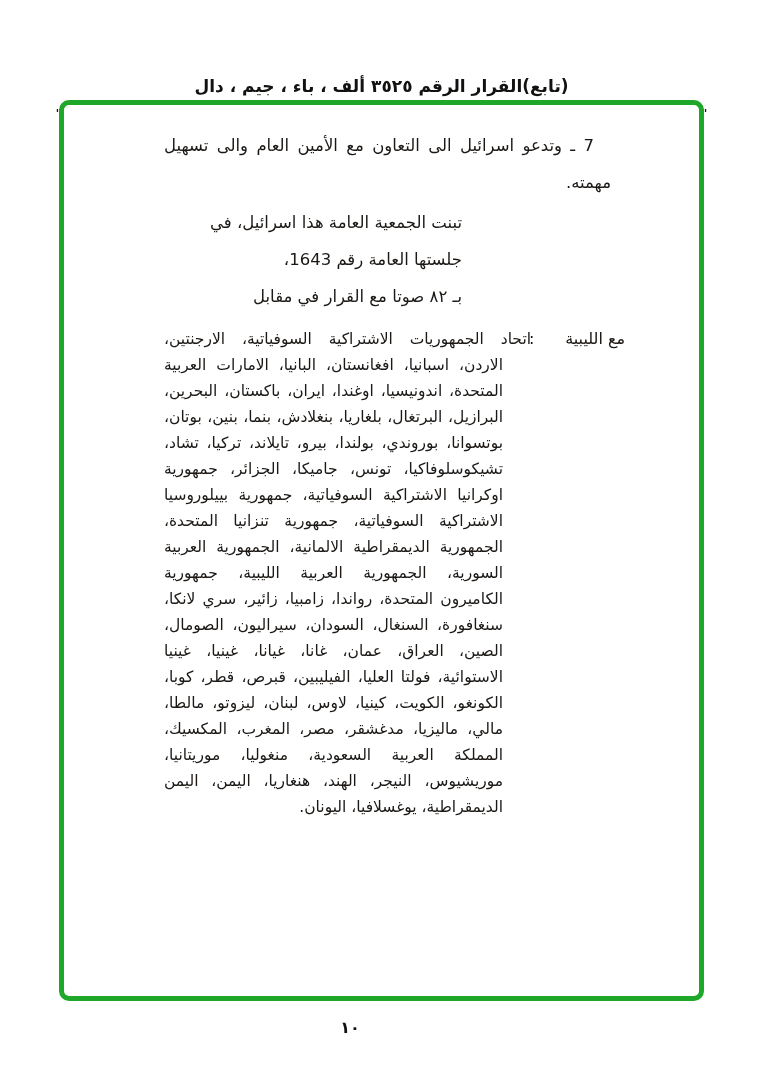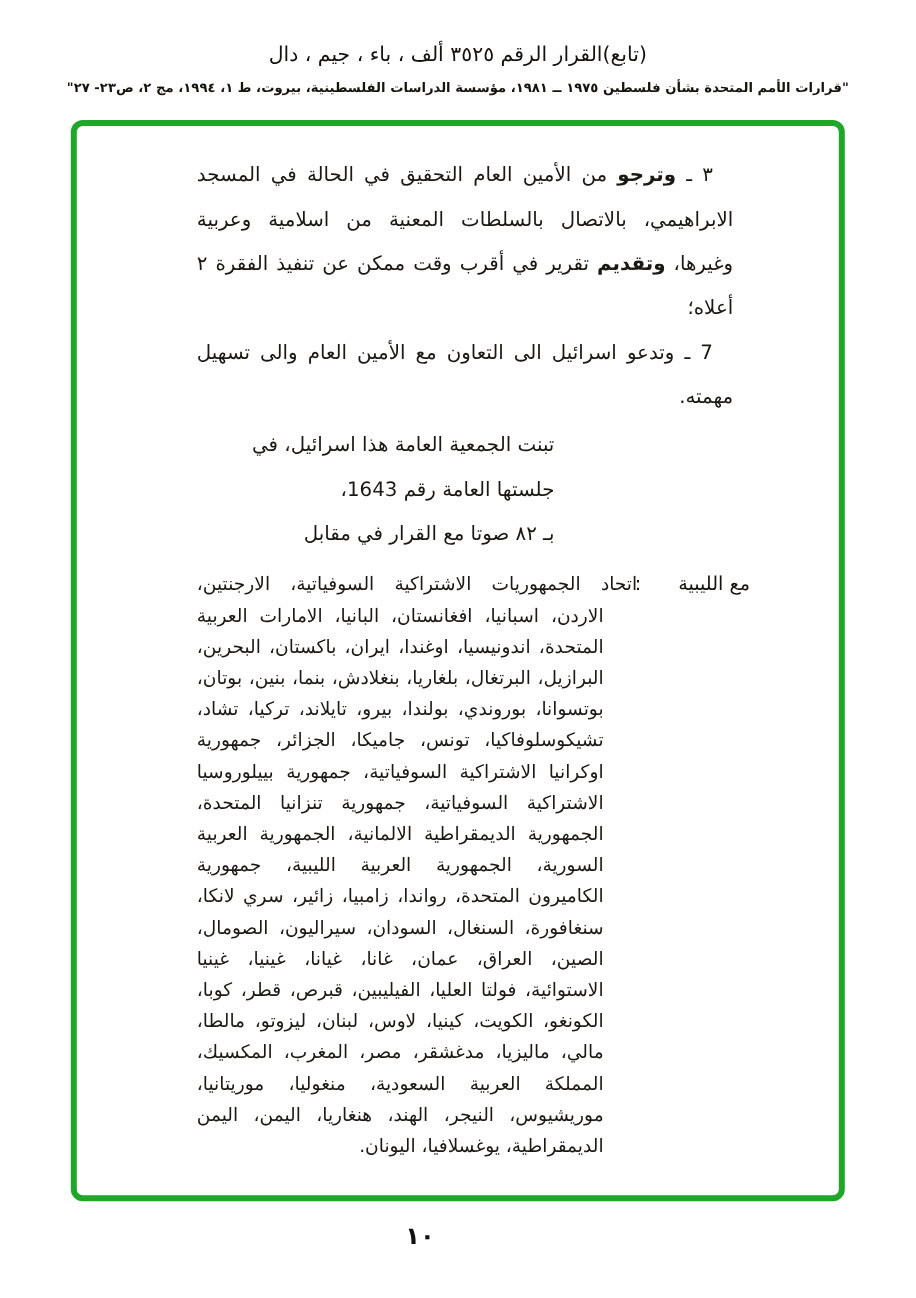--- a/index.html
+++ b/index.html
@@ -9,22 +9,23 @@
     direction:rtl;
     color:#171513;
     position:relative;
     overflow:hidden;
   }
   .page{position:absolute;inset:0;background:#fff;}
 
   
   .header{text-align:center;padding-top:36px;}
   .doc-title{
-    font-weight:normal;font-size:17px;line-height:1.2;color:#141210;
+    font-weight:bold;font-size:17px;line-height:1.2;color:#141210;
     letter-spacing:.2px;
+    margin-top:40px;
   }
   .doc-source{
     font-weight:bold;font-size:11px;margin-top:11px;color:#17140f;
     letter-spacing:.1px;
   }
 
   
   .greenbox{
     position:absolute;left:59px;top:100px;
     width:635px;height:891px;
@@ -67,38 +68,37 @@
   }
   .vote-text{
     text-align:justify;
     text-indent:-28px;
     color:#1b1815;
   }
 
   
   .pagenum{
     position:absolute;top:1018px;left:318px;width:64px;
-    text-align:center;font-size:20px;font-weight:bold;color:#111;
+    text-align:center;font-size:16px;font-weight:bold;color:#111;
   }
 </style>
 </head>
 <body>
 
 <div class="page">
 
   <div class="header">
     <div class="doc-title">(تابع)القرار الرقم  ٣٥٢٥ ألف ، باء ، جيم ، دال</div>
     <div class="doc-source">"قرارات الأمم المتحدة بشأن فلسطين ١٩٧٥ ــ ١٩٨١، مؤسسة الدراسات الفلسطينية، بيروت، ط ١، ١٩٩٤، مج ٢، ص٢٣- ٢٧"</div>
   </div>
 
   <div class="greenbox" style="border-color: rgb(31, 167, 42);">
     <div class="content">
 
       <div>
-          <div class="para"><span>٣ ـ </span><span style="font-weight: bold;">وترجو</span><span> من الأمين العام التحقيق في الحالة في المسجد الابراهيمي، بالاتصال بالسلطات المعنية من اسلامية وعربية وغيرها، </span><span style="font-weight: bold;">وتقديم</span><span> تقرير في أقرب وقت ممكن عن تنفيذ الفقرة ٢ أعلاه؛</span></div>
           <div class="para"><span>7 ـ </span><span style="font-weight: normal;">وتدعو</span><span> اسرائيل الى التعاون مع الأمين العام والى تسهيل مهمته.</span></div>
         </div>
 
       <div class="adoption">
           <div class="adoption-line">تبنت الجمعية العامة هذا اسرائيل، في</div>
           <div class="adoption-line">جلستها العامة رقم 1643،</div>
           <div class="adoption-line">بـ ٨٢ صوتا مع القرار في مقابل</div>
         </div>
 
       <div>

